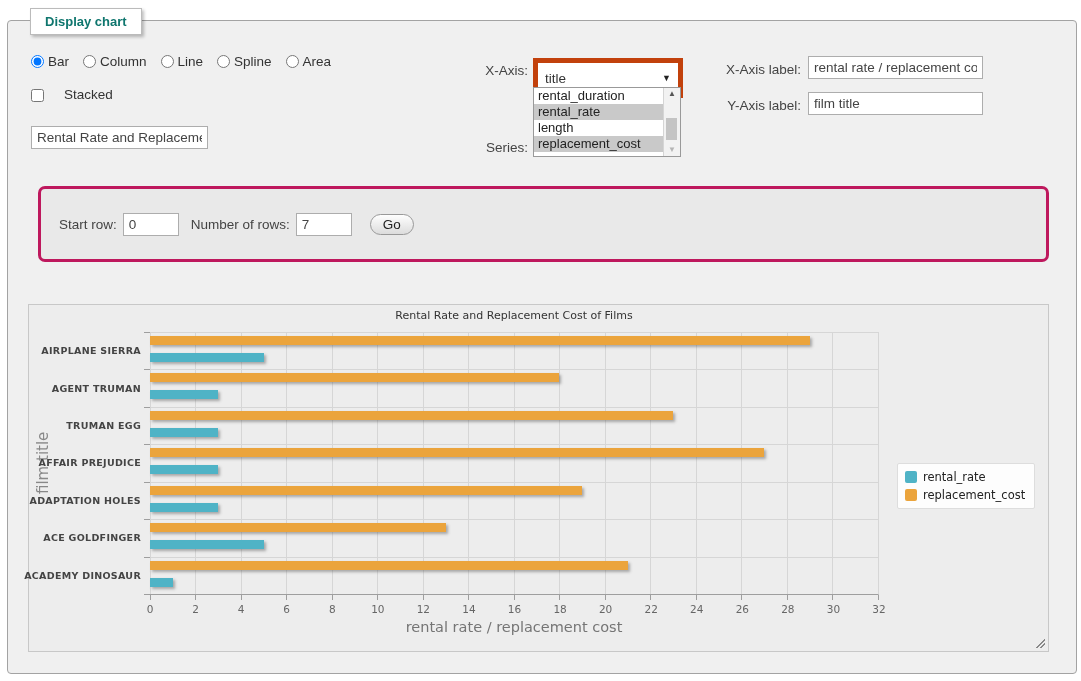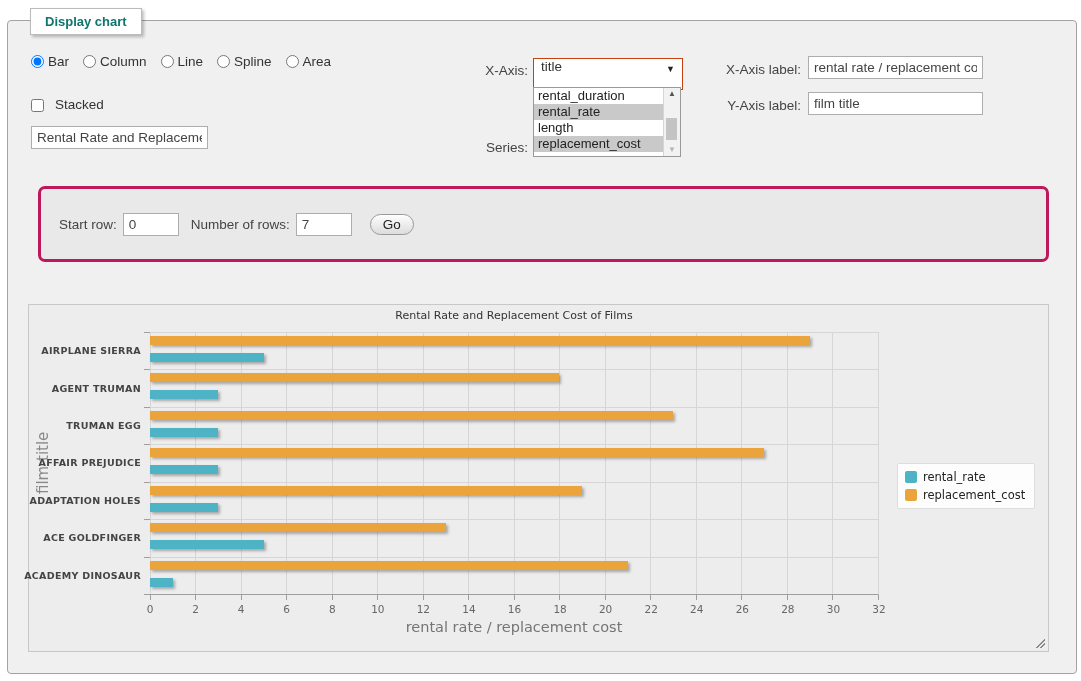--- a/index.html
+++ b/index.html
@@ -3,30 +3,30 @@
 <meta charset="utf-8">
 <style>
   html,body{margin:0;padding:0;background:#fff;}
   .page{position:relative;width:1081px;height:681px;background:#fff;font-family:"Liberation Sans",sans-serif;color:#333;overflow:hidden;}
   .fieldset{position:absolute;left:7px;top:20px;width:1068px;height:652px;background:#f0f0f0;border:1px solid #a3a3a3;border-radius:4px;}
   .legend-box{position:absolute;left:22px;top:-13px;background:#fff;border:1px solid #bbb;padding:5px 14px;font-size:13px;font-weight:bold;color:#0f766e;box-shadow:2px 2px 3px rgba(0,0,0,0.25);}
   
   .radio-row{position:absolute;left:23px;top:33px;display:flex;align-items:center;gap:14px;font-size:13.5px;}
   .radio-item{display:flex;align-items:center;gap:4px;cursor:default;}
   .radio-item input{margin:0;width:13px;height:13px;}
-  .check-row{position:absolute;left:23px;top:76px;display:flex;align-items:flex-end;gap:11px;font-size:13.5px;}
+  .check-row{position:absolute;left:23px;top:66px;display:flex;align-items:flex-end;gap:20px;font-size:13.5px;}
   .check-row input{margin:0;width:13px;height:13px;}
   .txt{background:#fff;border:1px solid #adadad;font-family:"Liberation Sans",sans-serif;font-size:13.5px;color:#444;padding:2px 5px;box-sizing:border-box;}
   .title-input{position:absolute;left:23px;top:105px;width:177px;height:23px;}
   .flabel{position:absolute;font-size:13.5px;color:#444;text-align:right;}
   .lbl-xaxis{left:430px;width:90px;top:42px;}
   .lbl-series{left:430px;width:90px;top:119px;}
   .lbl-xaxislabel{left:700px;width:93px;top:41px;}
   .lbl-yaxislabel{left:700px;width:93px;top:77px;}
-  .select{position:absolute;left:525px;top:37px;width:150px;height:24px;background:#fff;border:1px solid #c2410c;box-sizing:border-box;display:flex;align-items:flex-end;justify-content:space-between;padding:15px 7px;font-size:13.5px;color:#333;cursor:default;}
+  .select{position:absolute;left:525px;top:37px;width:150px;height:24px;background:#fff;border:5px solid #c2410c;box-sizing:border-box;display:flex;align-items:center;justify-content:space-between;padding:15px 7px;font-size:13.5px;color:#333;cursor:default;}
   .sel-arrow{font-size:9px;color:#222;}
   .listbox{position:absolute;left:525px;top:66px;width:148px;height:70px;background:#fff;border:1px solid #999;box-sizing:border-box;display:flex;}
   .lb-opts{flex:1;overflow:hidden;}
   .opt{height:16px;line-height:16px;font-size:13px;color:#222;padding:0 4px;white-space:nowrap;}
   .opt.sel{background:#c9c9c9;}
   .lb-scroll{width:16px;background:#f2f2f2;border-left:1px solid #d5d5d5;position:relative;}
   .lb-scroll .arr-up{position:absolute;top:2px;left:0;width:100%;text-align:center;font-size:8px;color:#555;line-height:8px;}
   .lb-scroll .arr-dn{position:absolute;bottom:2px;left:0;width:100%;text-align:center;font-size:8px;color:#b5b5b5;line-height:8px;}
   .lb-scroll .thumb{position:absolute;top:30px;left:2px;width:11px;height:22px;background:#c4c4c4;}
   .input-xlabel{position:absolute;left:800px;top:35px;width:175px;height:23px;}

